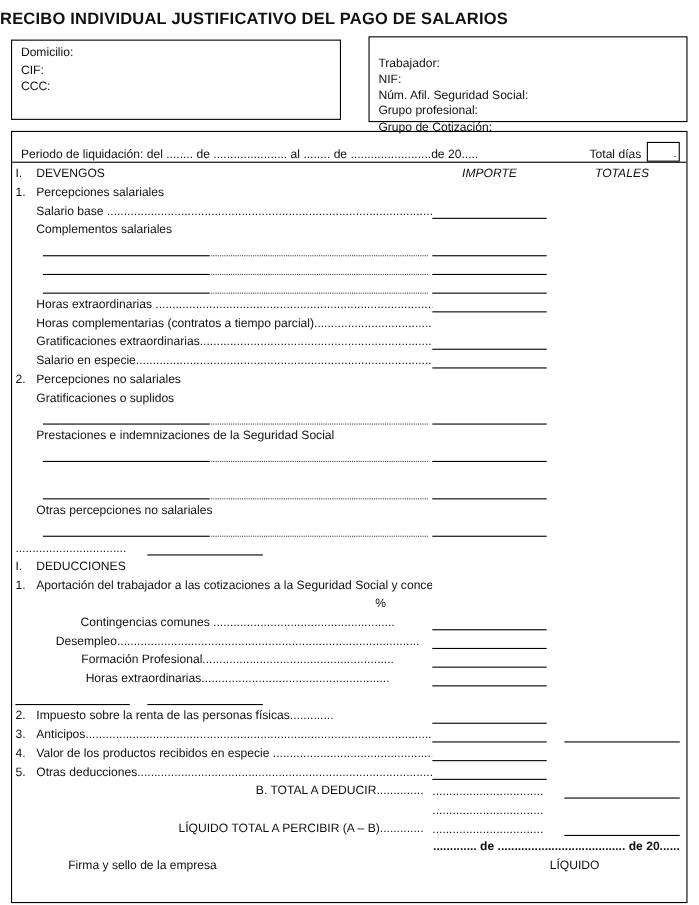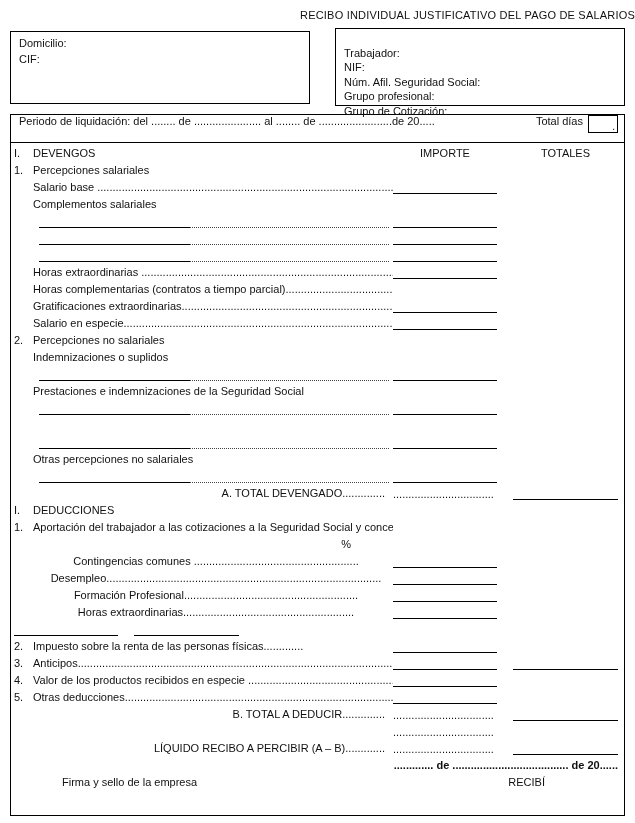--- a/index.html
+++ b/index.html
@@ -3,29 +3,29 @@
 <meta charset="utf-8">
 <style>
   * { margin:0; padding:0; box-sizing:border-box; }
   html,body { background:#fff; }
   body {
     width:635px; height:823px;
     font-family:"Liberation Sans","DejaVu Sans",sans-serif;
     font-size:11px; color:#111;
   }
   .page { position:relative; width:635px; height:823px; overflow:hidden; }
-  .title { padding-top:9px; text-align:right; font-weight:normal; font-size:11px; letter-spacing:0.2px; }
+  .title { padding-top:9px; text-align:left; font-weight:bold; font-size:15px; letter-spacing:0.2px; }
 
   .topboxes { display:flex; align-items:flex-start; margin:7px 10px 0 10px; }
   .box { border:1.5px solid #000; padding:4px 8px; }
   .box-emp { width:300px; height:73px; margin-top:3px; line-height:15.5px; }
   .box-trab { width:290px; height:78px; margin-left:auto; line-height:14.4px; padding-top:17px; }
 
   .main { margin:8px 10px 0 10px; border:1.5px solid #000; height:702px; }
-  .period-row { height:28px; border-bottom:1.5px solid #000; display:flex; align-items:flex-start; padding:0 6px 0 8px; white-space:nowrap; }
+  .period-row { height:28px; border-bottom:1.5px solid #000; display:flex; align-items:flex-end; padding:0 6px 0 8px; white-space:nowrap; }
   .period-label { flex:none; }
   .spacer { flex:1; }
   .tdays { flex:none; margin-right:5px; }
   .tdbox { flex:none; width:30px; height:18px; border:1.5px solid #000; position:relative; }
   .tdbox .dot { position:absolute; right:2px; bottom:0; font-size:10px; line-height:10px; }
 
   .content { padding:2px 6px 0 3px; }
   .row { display:flex; height:17px; white-space:nowrap; }
   .lblzone { flex:1 1 auto; display:flex; align-items:flex-end; overflow:hidden; }
   .num { flex:none; width:19px; line-height:17px; }
@@ -33,37 +33,38 @@
   .ind1 { margin-left:19px; }
   .ind2 { margin-left:25px;text-align:center; }
   .right { text-align:right; padding-right:8px; }
   .pct { text-align:right; padding-right:42px; }
   .wline { flex:none; width:151px; height:13px; margin-left:25px; margin-bottom:2px; border-bottom:1.5px solid #000; }
   .dleader { flex:1 1 auto; height:13px; margin:0 4px 2px 0; border-bottom:1px dotted #444; }
 
   .z { flex:none; width:104px; position:relative; height:15px; align-self:flex-end; }
   .z-gap { width:16px; }
   .z-tot { width:105px; }
-  .zh { height:17px; line-height:17px; text-align:center; }
+  .zh { height:17px; line-height:17px; text-align:center;font-style:italic; }
   .fl { display:block; height:13px; border-bottom:1.5px solid #000; }
   .fd { display:block; line-height:15px; overflow:hidden; white-space:nowrap; }
   .datez { flex:none; width:225px; text-align:right; line-height:17px; overflow:hidden;font-weight:bold; }
   .sigrow { display:flex; justify-content:space-between; padding:0 73px 0 48px; line-height:17px; }
 </style>
 </head>
 <body>
 
 <div class="page">
 
   <div class="title">RECIBO INDIVIDUAL JUSTIFICATIVO DEL PAGO DE SALARIOS</div>
 
   <div class="topboxes">
     <div class="box box-emp">
       <div>Domicilio:</div>
       <div>CIF:</div>
+      <div>CCC:</div>
     </div>
     <div class="box box-trab">
       <div>Trabajador:</div>
       <div>NIF:</div>
       <div>Núm. Afil. Seguridad Social:</div>
       <div>Grupo profesional:</div>
       <div>Grupo de Cotización:</div>
     </div>
   </div>
 
@@ -188,21 +189,21 @@
           <div class="lblzone">
             <span class="num">2.</span>
             <span class="txt">Percepciones no salariales</span>
           </div>
           <div class="z z-imp"></div>
           <div class="z z-gap"></div>
           <div class="z z-tot"></div>
         </div>
         <div class="row">
           <div class="lblzone">
-            <span class="txt ind1">Indemnizaciones o suplidos</span>
+            <span class="txt ind1">Gratificaciones o suplidos</span>
           </div>
           <div class="z z-imp"></div>
           <div class="z z-gap"></div>
           <div class="z z-tot"></div>
         </div>
         <div class="row">
           <div class="lblzone">
             <span class="wline"></span>
             <span class="dleader"></span>
           </div>
@@ -260,23 +261,20 @@
             <span class="wline"></span>
             <span class="dleader"></span>
           </div>
           <div class="z z-imp">
             <span class="fl"></span>
           </div>
           <div class="z z-gap"></div>
           <div class="z z-tot"></div>
         </div>
         <div class="row">
-          <div class="lblzone">
-            <span class="txt right">A. TOTAL DEVENGADO..............</span>
-          </div>
           <div class="z z-imp">
             <span class="fd">.................................</span>
           </div>
           <div class="z z-gap"></div>
           <div class="z z-tot">
             <span class="fl"></span>
           </div>
         </div>
         <div class="row">
           <div class="lblzone">
@@ -414,34 +412,34 @@
         <div class="row">
           <div class="lblzone"></div>
           <div class="z z-imp">
             <span class="fd">.................................</span>
           </div>
           <div class="z z-gap"></div>
           <div class="z z-tot"></div>
         </div>
         <div class="row">
           <div class="lblzone">
-            <span class="txt right">LÍQUIDO RECIBO A PERCIBIR (A – B).............</span>
+            <span class="txt right">LÍQUIDO TOTAL A PERCIBIR (A – B).............</span>
           </div>
           <div class="z z-imp">
             <span class="fd">.................................</span>
           </div>
           <div class="z z-gap"></div>
           <div class="z z-tot">
             <span class="fl"></span>
           </div>
         </div>
         <div class="row">
           <div class="lblzone"></div>
           <div class="datez">............. de ...................................... de 20......</div>
         </div>
         <div class="sigrow">
           <span>Firma y sello de la empresa</span>
-          <span>RECIBÍ</span>
+          <span>LÍQUIDO</span>
         </div>
       </div>
   </div>
 
 </div>
 
 </body></html>

